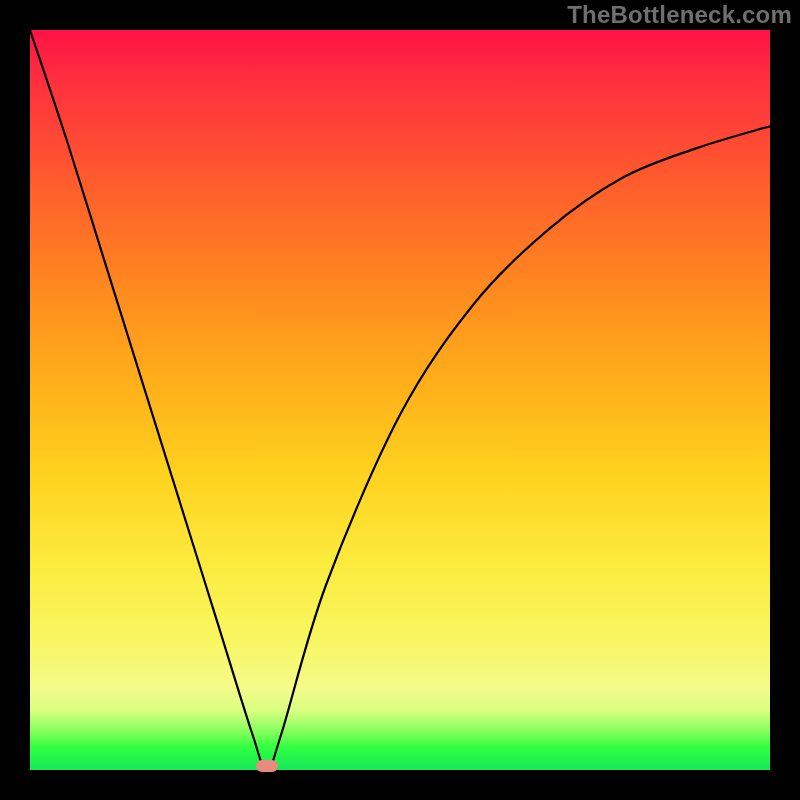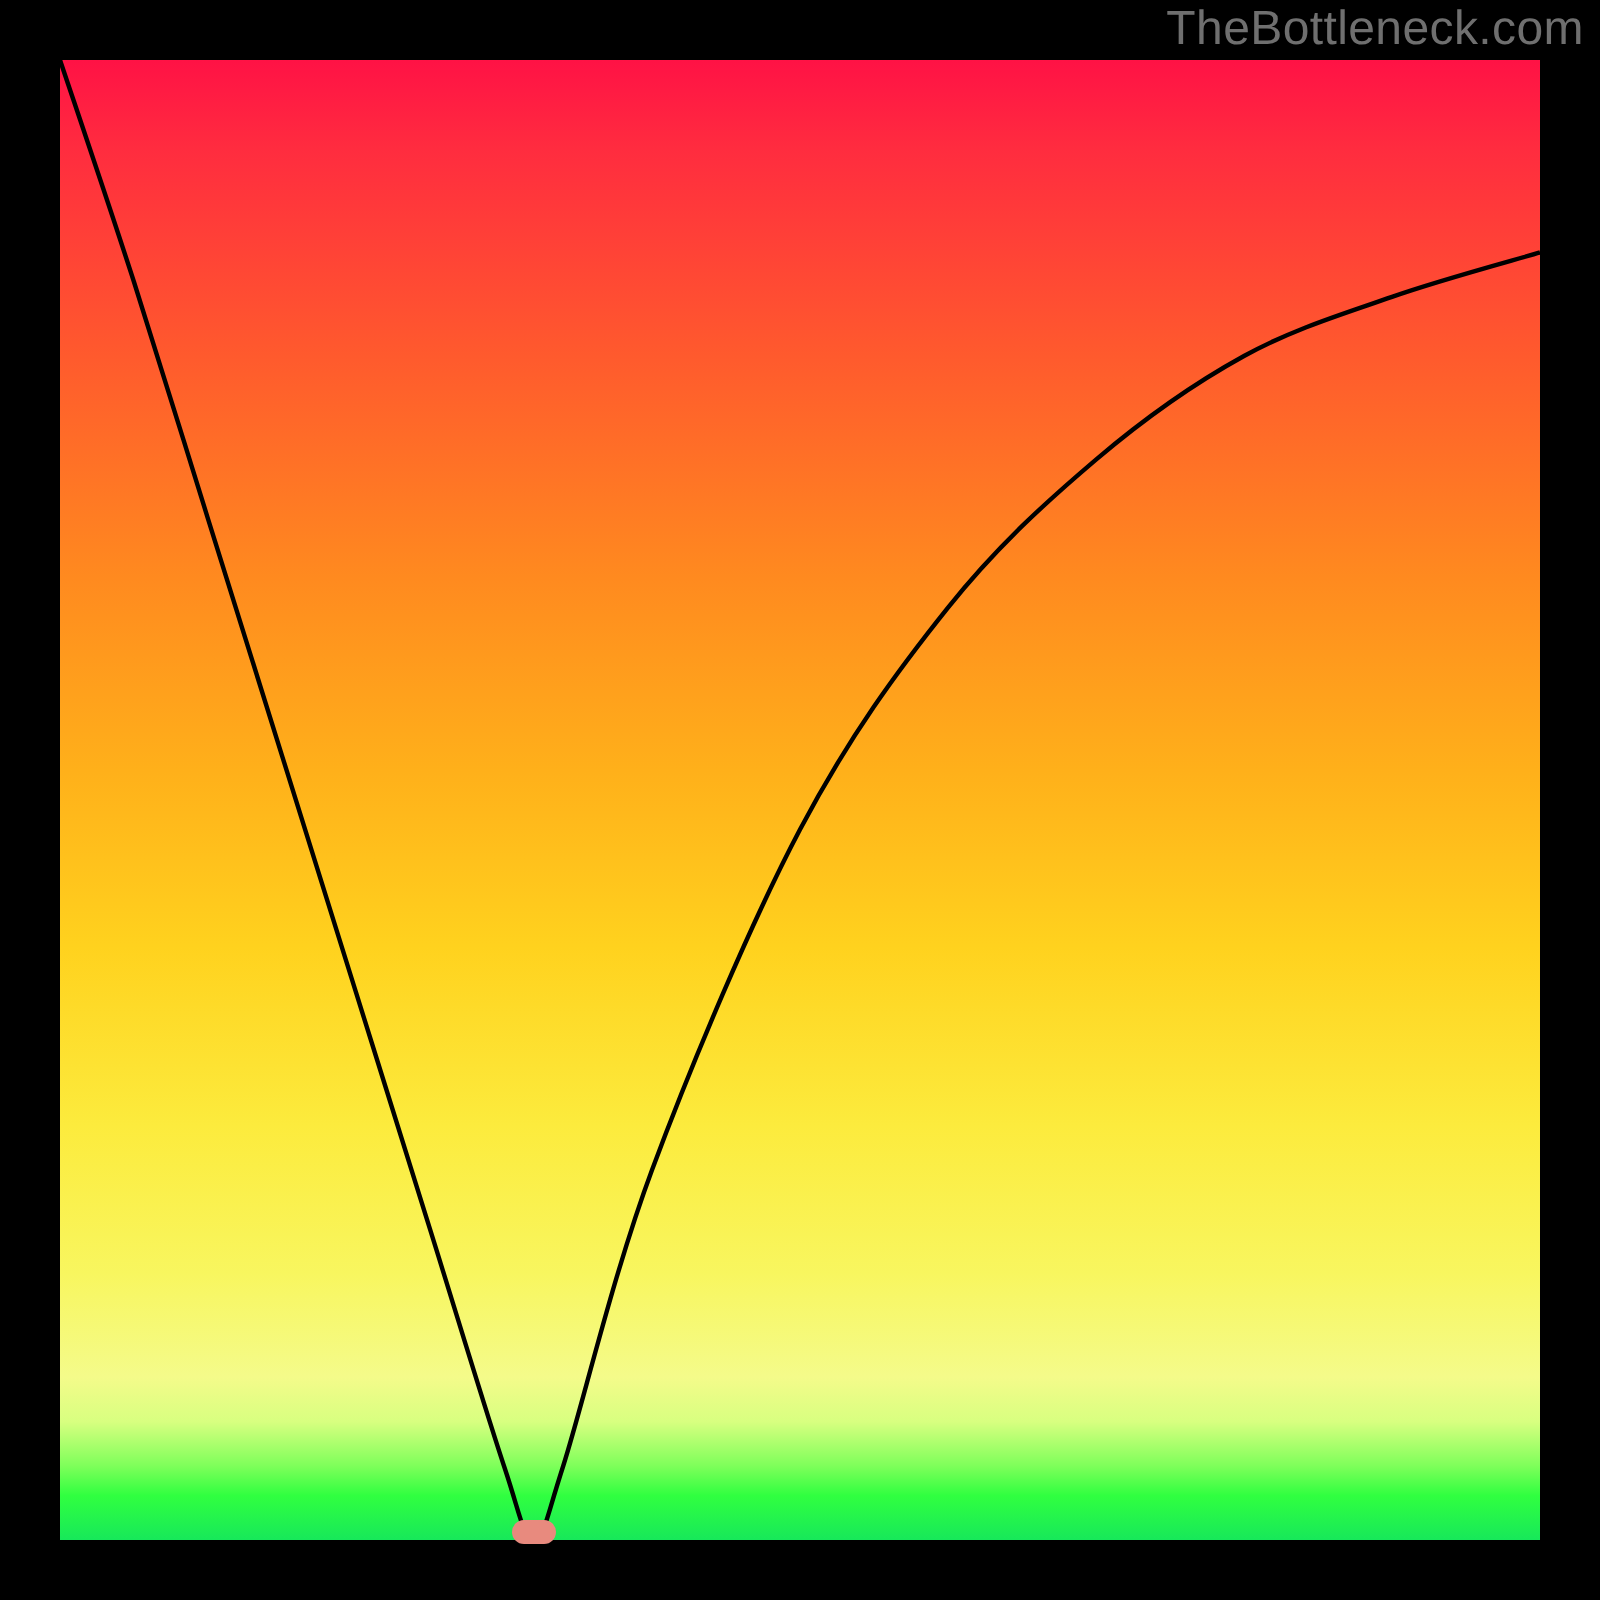--- a/index.html
+++ b/index.html
@@ -16,21 +16,21 @@
     width: 800px;
     height: 800px;
     background: #000;
   }
   .watermark {
     position: absolute;
     top: 1px;
     right: 8px;
     color: #6f6f6f;
     font-size: 24px;
-    font-weight: 400;
+    font-weight: 700;
     letter-spacing: 0.2px;
     z-index: 20;
     margin-left: 28px;
   }
   .plot-area {
     position: absolute;
     left: 30px;
     top: 30px;
     width: 740px;
     height: 740px;

